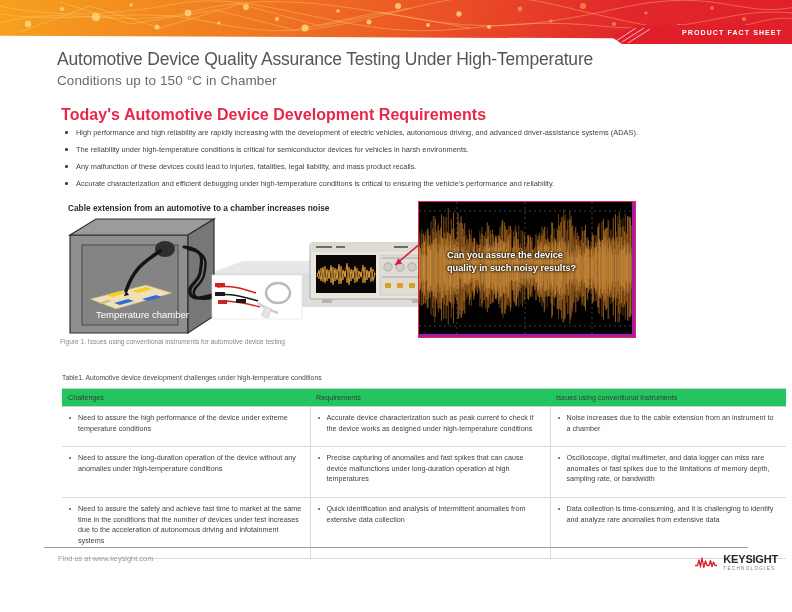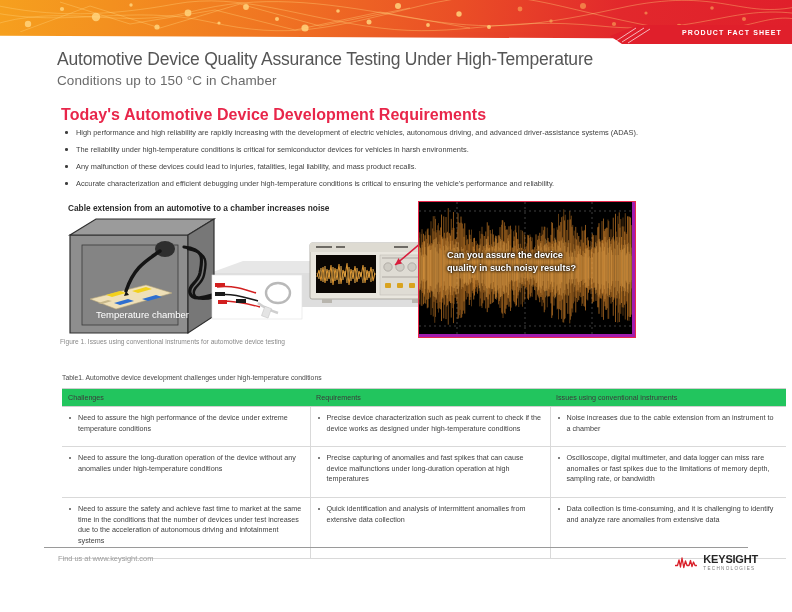--- a/index.html
+++ b/index.html
@@ -126,21 +126,21 @@
 
   
   .footer-rule{
     position:absolute;left:44px;top:547px;width:704px;height:1px;background:#9a9a9a;
   }
   .footer-text{
     position:absolute;left:58px;top:554px;
     font-size:7.4px;color:#9b9b9b;
   }
   .logo{
-    position:absolute;right:34px;top:552px;height:22px;
+    position:absolute;right:14px;top:552px;height:22px;
     display:flex;align-items:center;gap:6px;
   }
   .logo-mark{width:22px;height:14px;flex:0 0 auto;}
   .logo-text{display:flex;flex-direction:column;line-height:1;}
   .logo-key{font-size:11px;font-weight:bold;color:#262626;letter-spacing:-0.2px;}
   .logo-tech{font-size:4.6px;color:#7a7a7a;letter-spacing:1.3px;margin-top:1.5px;}
 </style>
 </head>
 <body>
 
@@ -966,21 +966,21 @@
         <th>Requirements</th>
         <th>Issues using conventional instruments</th>
       </tr>
     </thead>
     <tbody>
       <tr>
         <td>
             <div class="cellitem">Need to assure the high performance of the device under extreme temperature conditions</div>
           </td>
         <td>
-            <div class="cellitem">Precise device characterization such as peak current to check if the device works as designed under high-temperature conditions</div>
+            <div class="cellitem">Accurate device characterization such as peak current to check if the device works as designed under high-temperature conditions</div>
           </td>
         <td>
             <div class="cellitem">Noise increases due to the cable extension from an instrument to a chamber</div>
           </td>
       </tr>
       <tr>
         <td>
             <div class="cellitem">Need to assure the long-duration operation of the device without any anomalies under high-temperature conditions</div>
           </td>
         <td>

